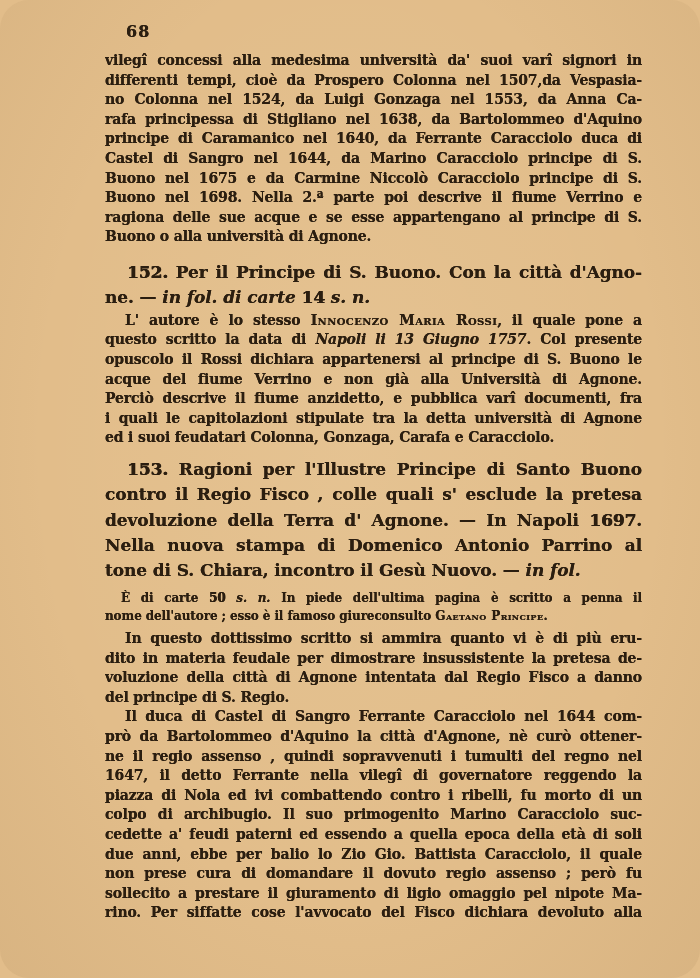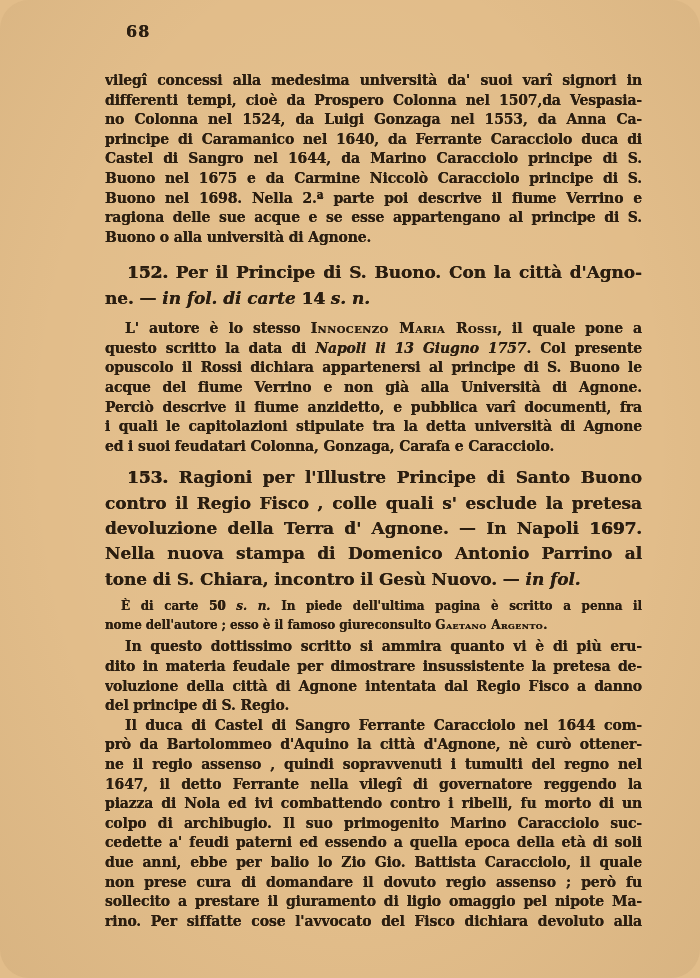--- a/index.html
+++ b/index.html
@@ -27,26 +27,26 @@
     left: 126px;
     top: 22px;
     font-size: 16px;
     font-weight: bold;
     letter-spacing: 1px;
     text-shadow: 0 0 0.3px currentColor;
   }
   .text-column {
     position: absolute;
     left: 105px;
-    top: 71px;
+    top: 51px;
     width: 537px;
   }
   .block { margin: 0; }
   
-  .block:nth-child(2) { margin: 13px 0 8px 0; }   
+  .block:nth-child(2) { margin: 13px 0 0 0; }   
   .block:nth-child(4) { margin: 9px 0 5px 0; }    
   .block:nth-child(5) { margin: 1px 0 3px 0; }      
 
   .line {
     text-align: justify;
     text-align-last: justify;
     overflow: hidden;
     white-space: normal;
     text-shadow: 0 0 0.35px currentColor;
     font-weight: bold;
@@ -83,20 +83,21 @@
 </head>
 <body>
 
 <div class="page">
   <div class="page-number">68</div>
   <div class="text-column">
       <div class="block body">
         <div class="line"><span>vilegî concessi alla medesima università da' suoi varî signori in</span></div>
         <div class="line"><span>differenti tempi, cioè da Prospero Colonna nel 1507,da Vespasia-</span></div>
         <div class="line"><span>no Colonna nel 1524, da Luigi Gonzaga nel 1553, da Anna Ca-</span></div>
+        <div class="line"><span>rafa principessa di Stigliano nel 1638, da Bartolommeo d'Aquino</span></div>
         <div class="line"><span>principe di Caramanico nel 1640, da Ferrante Caracciolo duca di</span></div>
         <div class="line"><span>Castel di Sangro nel 1644, da Marino Caracciolo principe di S.</span></div>
         <div class="line"><span>Buono nel 1675 e da Carmine Niccolò Caracciolo principe di S.</span></div>
         <div class="line"><span>Buono nel 1698. Nella 2.ª parte poi descrive il fiume Verrino e</span></div>
         <div class="line"><span>ragiona delle sue acque e se esse appartengano al principe di S.</span></div>
         <div class="line end"><span>Buono o alla università di Agnone.</span></div>
       </div>
       <div class="block heading">
         <div class="line first"><span class="s-b">152. </span><span>Per il Principe di S. Buono. Con la città d'Agno-</span></div>
         <div class="line end"><span>ne. — </span><span class="s-i">in fol. di carte </span><span class="s-b">14</span><span> </span><span class="s-i">s. n.</span></div>
@@ -112,21 +113,21 @@
       </div>
       <div class="block heading">
         <div class="line first"><span class="s-b">153. </span><span>Ragioni per l'Illustre Principe di Santo Buono</span></div>
         <div class="line"><span>contro il Regio Fisco , colle quali s' esclude la pretesa</span></div>
         <div class="line"><span>devoluzione della Terra d' Agnone. — In Napoli </span><span class="s-b">1697</span><span>.</span></div>
         <div class="line"><span>Nella nuova stampa di Domenico Antonio Parrino al Can-</span></div>
         <div class="line end"><span>tone di S. Chiara, incontro il Gesù Nuovo. — </span><span class="s-i">in fol.</span></div>
       </div>
       <div class="block small">
         <div class="line first"><span>È di carte </span><span class="s-b">50</span><span> </span><span class="s-i">s. n.</span><span> In piede dell'ultima pagina è scritto a penna il</span></div>
-        <div class="line end"><span>nome dell'autore ; esso è il famoso giureconsulto </span><span class="s-sc">Gaetano Argento</span><span>.</span></div>
+        <div class="line end"><span>nome dell'autore ; esso è il famoso giureconsulto </span><span class="s-sc">Gaetano Principe</span><span>.</span></div>
       </div>
       <div class="block body">
         <div class="line first"><span>In questo dottissimo scritto si ammira quanto vi è di più eru-</span></div>
         <div class="line"><span>dito in materia feudale per dimostrare insussistente la pretesa de-</span></div>
         <div class="line"><span>voluzione della città di Agnone intentata dal Regio Fisco a danno</span></div>
         <div class="line end"><span>del principe di S. Regio.</span></div>
       </div>
       <div class="block body">
         <div class="line first"><span>Il duca di Castel di Sangro Ferrante Caracciolo nel 1644 com-</span></div>
         <div class="line"><span>prò da Bartolommeo d'Aquino la città d'Agnone, nè curò ottener-</span></div>

